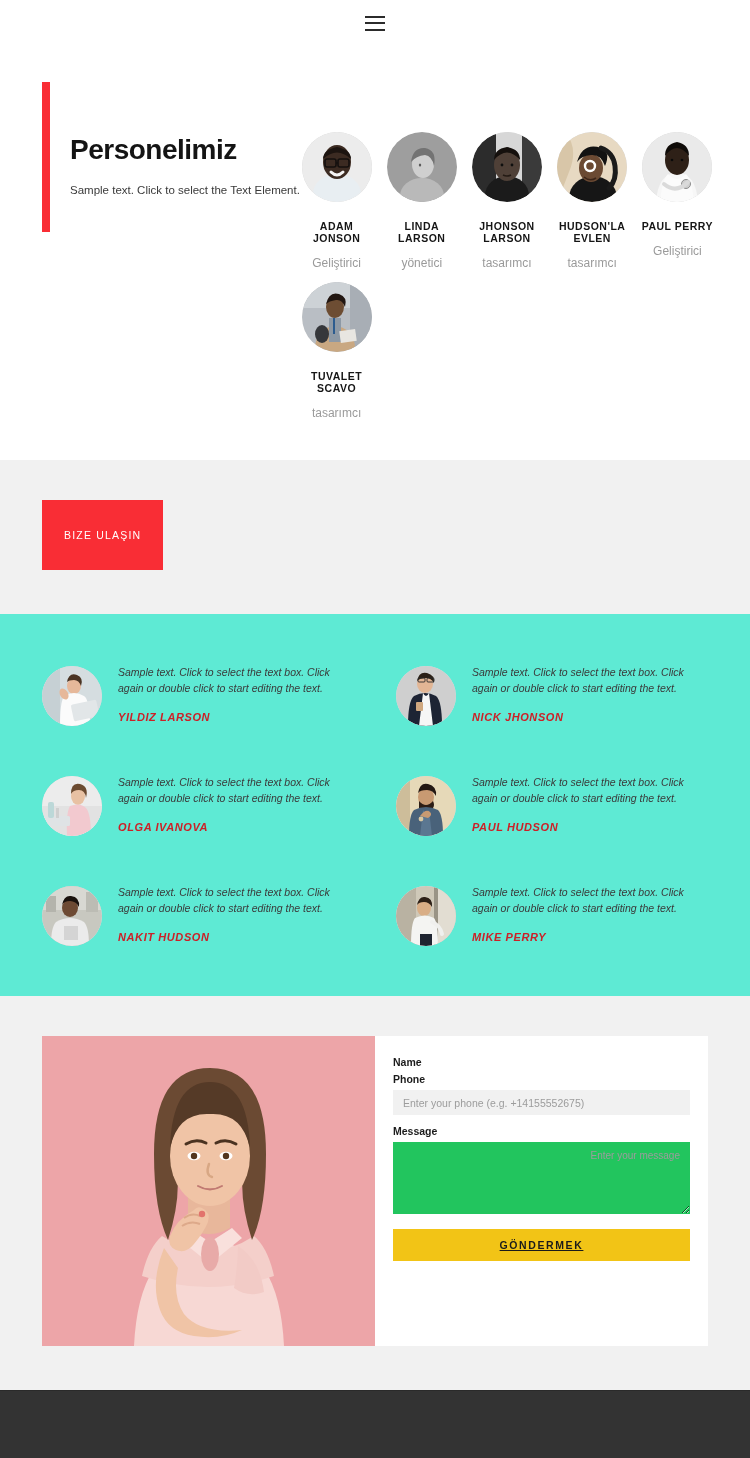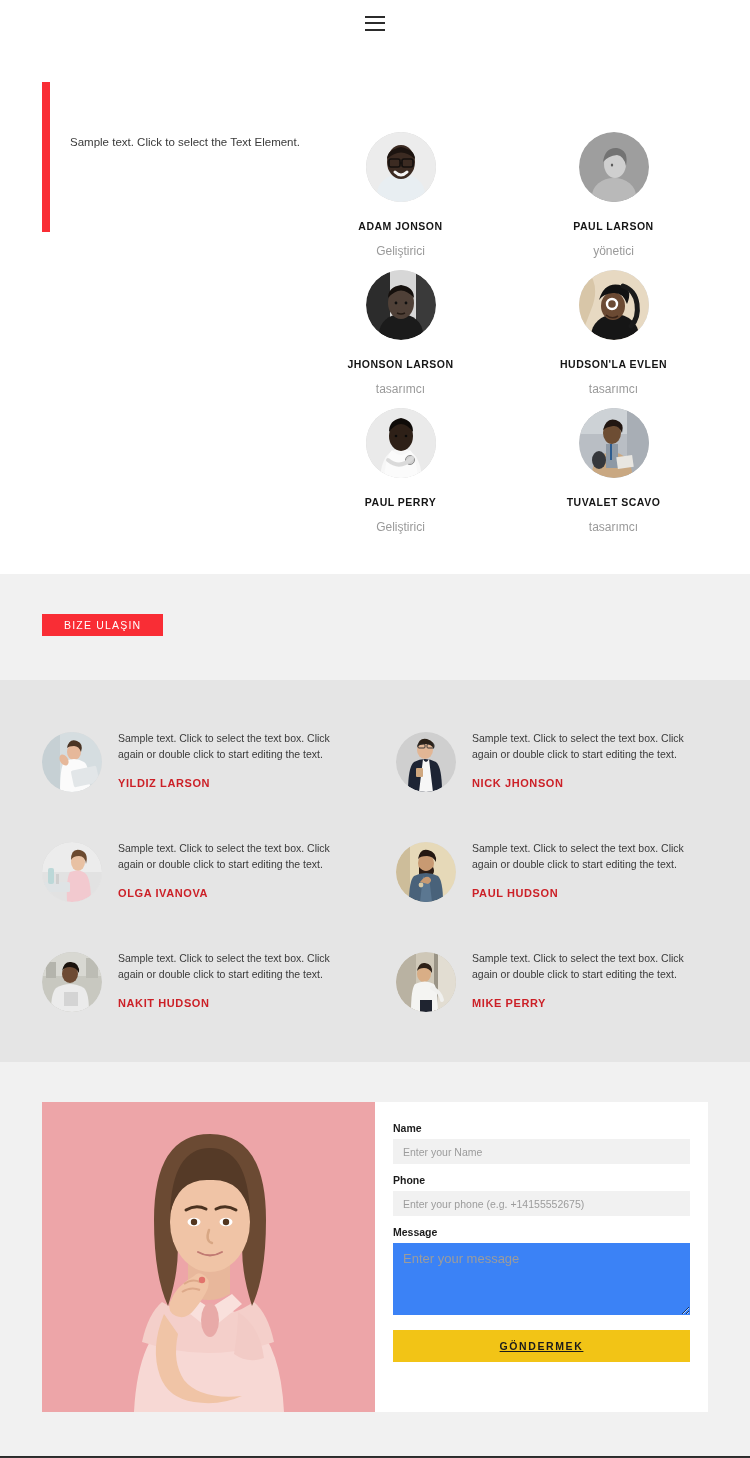--- a/index.html
+++ b/index.html
@@ -62,21 +62,21 @@
   }
   .team-sub {
     font-size: 11.5px;
     color: #3a3a3a;
     line-height: 1.5;
   }
 
   .team-grid {
     flex: 1;
     display: grid;
-    grid-template-columns: repeat(2, 1fr);
+    grid-template-columns: repeat(5, 1fr);
     row-gap: 26px;
     column-gap: 0px;
     padding-right: 36px;
     padding-top: 58px;
     gap: 12px;
   }
   .member { text-align: center; }
   .member-photo {
     width: 70px;
     height: 70px;
@@ -115,32 +115,33 @@
     margin-bottom: 22px;
   }
   .cta-btn {
     display: inline-block;
     background: #f92d35;
     color: #ffffff;
     border: none;
     font-family: "Liberation Sans", sans-serif;
     font-size: 10.5px;
     letter-spacing: 1.2px;
-    padding: 5px 22px;
+    padding: 29px 22px;
     cursor: pointer;
   }
 
   
   .testimonials {
-    background: #e5e5e5;
+    background: #5eead4;
     padding: 48px 38px 50px 42px;
     display: grid;
     grid-template-columns: 1fr 1fr;
     column-gap: 38px;
     row-gap: 46px;
+    font-style: italic;
   }
   .tcard { display: flex; gap: 16px; align-items: flex-start; }
   .tcard-photo {
     width: 60px;
     height: 60px;
     min-width: 60px;
     border-radius: 50%;
     overflow: hidden;
     background: #dcdcdc;
     margin-top: 4px;
@@ -227,30 +228,31 @@
     transform: translateY(-50%);
     width: 0; height: 0;
     border-left: 5px solid transparent;
     border-right: 5px solid transparent;
     border-top: 6px solid #1b1b1b;
     pointer-events: none;
   }
   .txta {
     width: 100%;
     height: 72px;
-    background: #3b82f6;
+    background: #22c55e;
     border: none;
     outline: none;
     resize: vertical;
     font-family: "Liberation Sans", sans-serif;
-    font-size: 13px;
+    font-size: 10px;
     color: #3a3a3a;
     padding: 8px 10px;
     margin-bottom: 11px;
     border-radius: 0;
+    text-align: right;
   }
   .txta::placeholder { color: #9c9c9c; }
   .submit-btn {
     width: 100%;
     background: #f2c416;
     border: none;
     color: #1b1b1b;
     font-family: "Liberation Sans", sans-serif;
     font-size: 10.5px;
     font-weight: 700;
@@ -280,20 +282,21 @@
       <span></span>
       <span></span>
       <span></span>
     </div>
   </div>
 
   <div class="team-section">
     <div class="team-left">
       <div class="accent-bar"></div>
       <div class="inner">
+        <div class="team-title">Personelimiz</div>
         <div class="team-sub">Sample text. Click to select the Text Element.</div>
       </div>
     </div>
     <div class="team-grid">
 
       <div class="member">
         <div class="member-photo">
           <svg viewBox="0 0 70 70">
               <defs>
                 <clipPath id="c1">
@@ -326,21 +329,21 @@
               </defs>
               <g clip-path="url(#c2)">
                 <rect width="70" height="70" fill="#9e9e9e"></rect>
                 <ellipse cx="35" cy="64" rx="22" ry="18" fill="#b9b9b9"></ellipse>
                 <ellipse cx="36" cy="32" rx="11" ry="14" fill="#cfcfcf"></ellipse>
                 <path d="M24 30 Q26 15 38 16 Q50 18 47 34 Q45 24 38 23 Q29 24 24 30Z" fill="#737373"></path>
                 <ellipse cx="33" cy="33" rx="1.2" ry="1.6" fill="#5a5a5a"></ellipse>
               </g>
             </svg>
         </div>
-        <div class="member-name">PAUL LARSON</div>
+        <div class="member-name">LINDA LARSON</div>
         <div class="member-role">yönetici</div>
       </div>
 
       <div class="member">
         <div class="member-photo">
           <svg viewBox="0 0 70 70">
               <defs>
                 <clipPath id="c3">
                   <circle cx="35" cy="35" r="35"></circle>
                 </clipPath>
@@ -642,21 +645,20 @@
 
           <path d="M142 182 q8 -6 16 -2" stroke="#dda98a" stroke-width="2" fill="none"></path>
           <path d="M140 190 q9 -6 18 -2" stroke="#dda98a" stroke-width="2" fill="none"></path>
           <circle cx="160" cy="178" r="3.2" fill="#e2736c"></circle>
 
           <path d="M196 210 q22 14 26 46 q-16 6 -30 -4 q4 -24 4 -42Z" fill="#f2cbc6"></path>
         </svg>
       </div>
       <div class="contact-form">
         <label class="field-label">Name</label>
-        <input class="inp" type="text" placeholder="Enter your Name" style="">
 
 
         <label class="field-label">Phone</label>
         <input class="inp" type="text" placeholder="Enter your phone (e.g. +14155552675)" style="">
 
         <label class="field-label">Message</label>
         <textarea class="txta" placeholder="Enter your message" style=""></textarea>
 
         <button class="submit-btn">GÖNDERMEK</button>
       </div>

